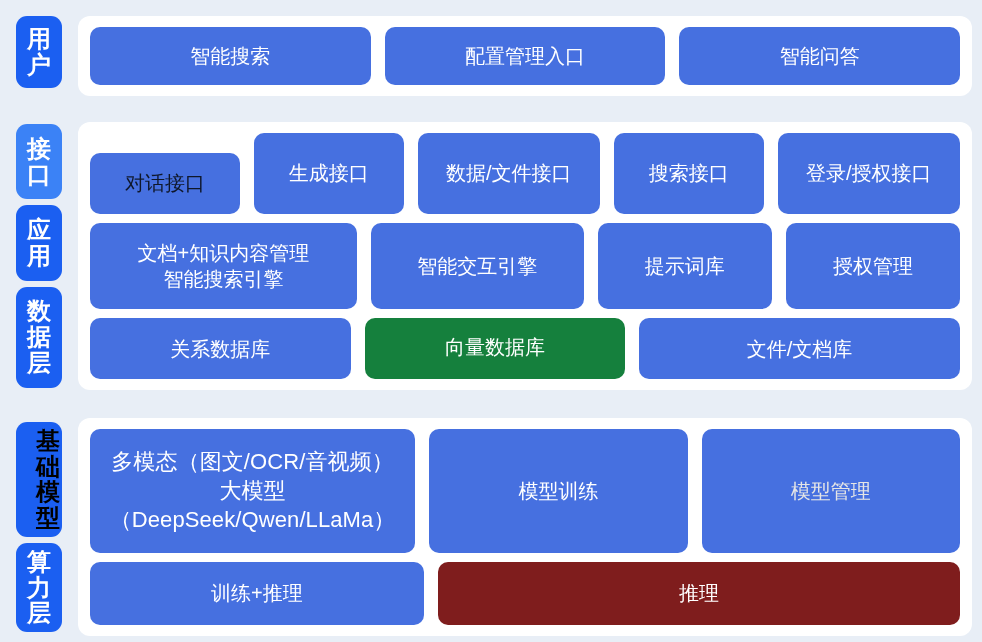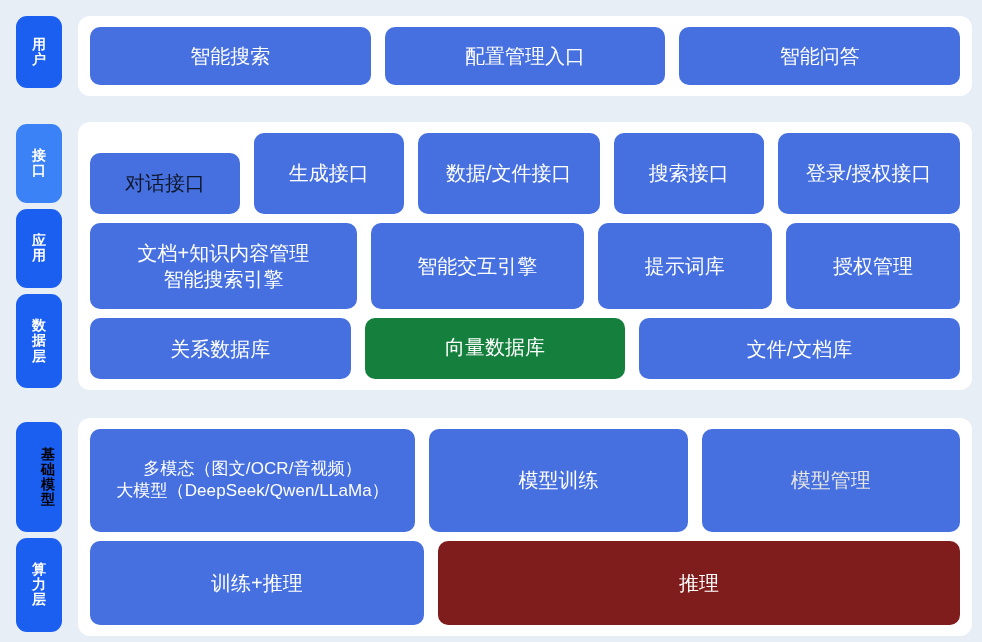--- a/index.html
+++ b/index.html
@@ -43,21 +43,21 @@
     padding: 6px 0 6px 0;
     box-sizing: border-box;
   }
 
   .rail-badge {
     margin: 0 0 0 16px;
     width: 46px;
     background: #1b5ff1;
     border-radius: 11px;
     color: #ffffff;
-    font-size: 14px;
+    font-size: 24px;
     font-weight: bold;
     line-height: 1.08;
     letter-spacing: 0px;
     display: flex;
     align-items: center;
     justify-content: center;
     text-align: center;
     box-sizing: border-box;
     padding: 4px 2px;
     flex: 1 1 auto;
@@ -114,21 +114,21 @@
   #band-user .band-panel     { margin-top: 8px; margin-bottom: 8px; }
 
   #band-middle .band-rail    { padding: 2px 0 2px 0; }
   #band-foundation .band-rail{ padding: 4px 0 4px 0; }
 
   
   .w-sm  { flex-grow: 1; }
   .w-md  { flex-grow: 1.25; }
   .w-lg  { flex-grow: 1.6; }
   .w-xl  { flex-grow: 2; }
-  .cell.mono-mix   { font-size: 17px; letter-spacing: 0.1px; }
+  .cell.mono-mix   { font-size: 22px; letter-spacing: 0.1px; }
 </style>
 </head>
 <body style="background: rgb(232, 238, 246);">
 
 <div class="diagram">
 
   <section class="band" id="band-user">
     <div class="band-rail">
       <div class="rail-badge" style="background: rgb(27, 95, 241); color: rgb(255, 255, 255);">
         <span>用户</span>

